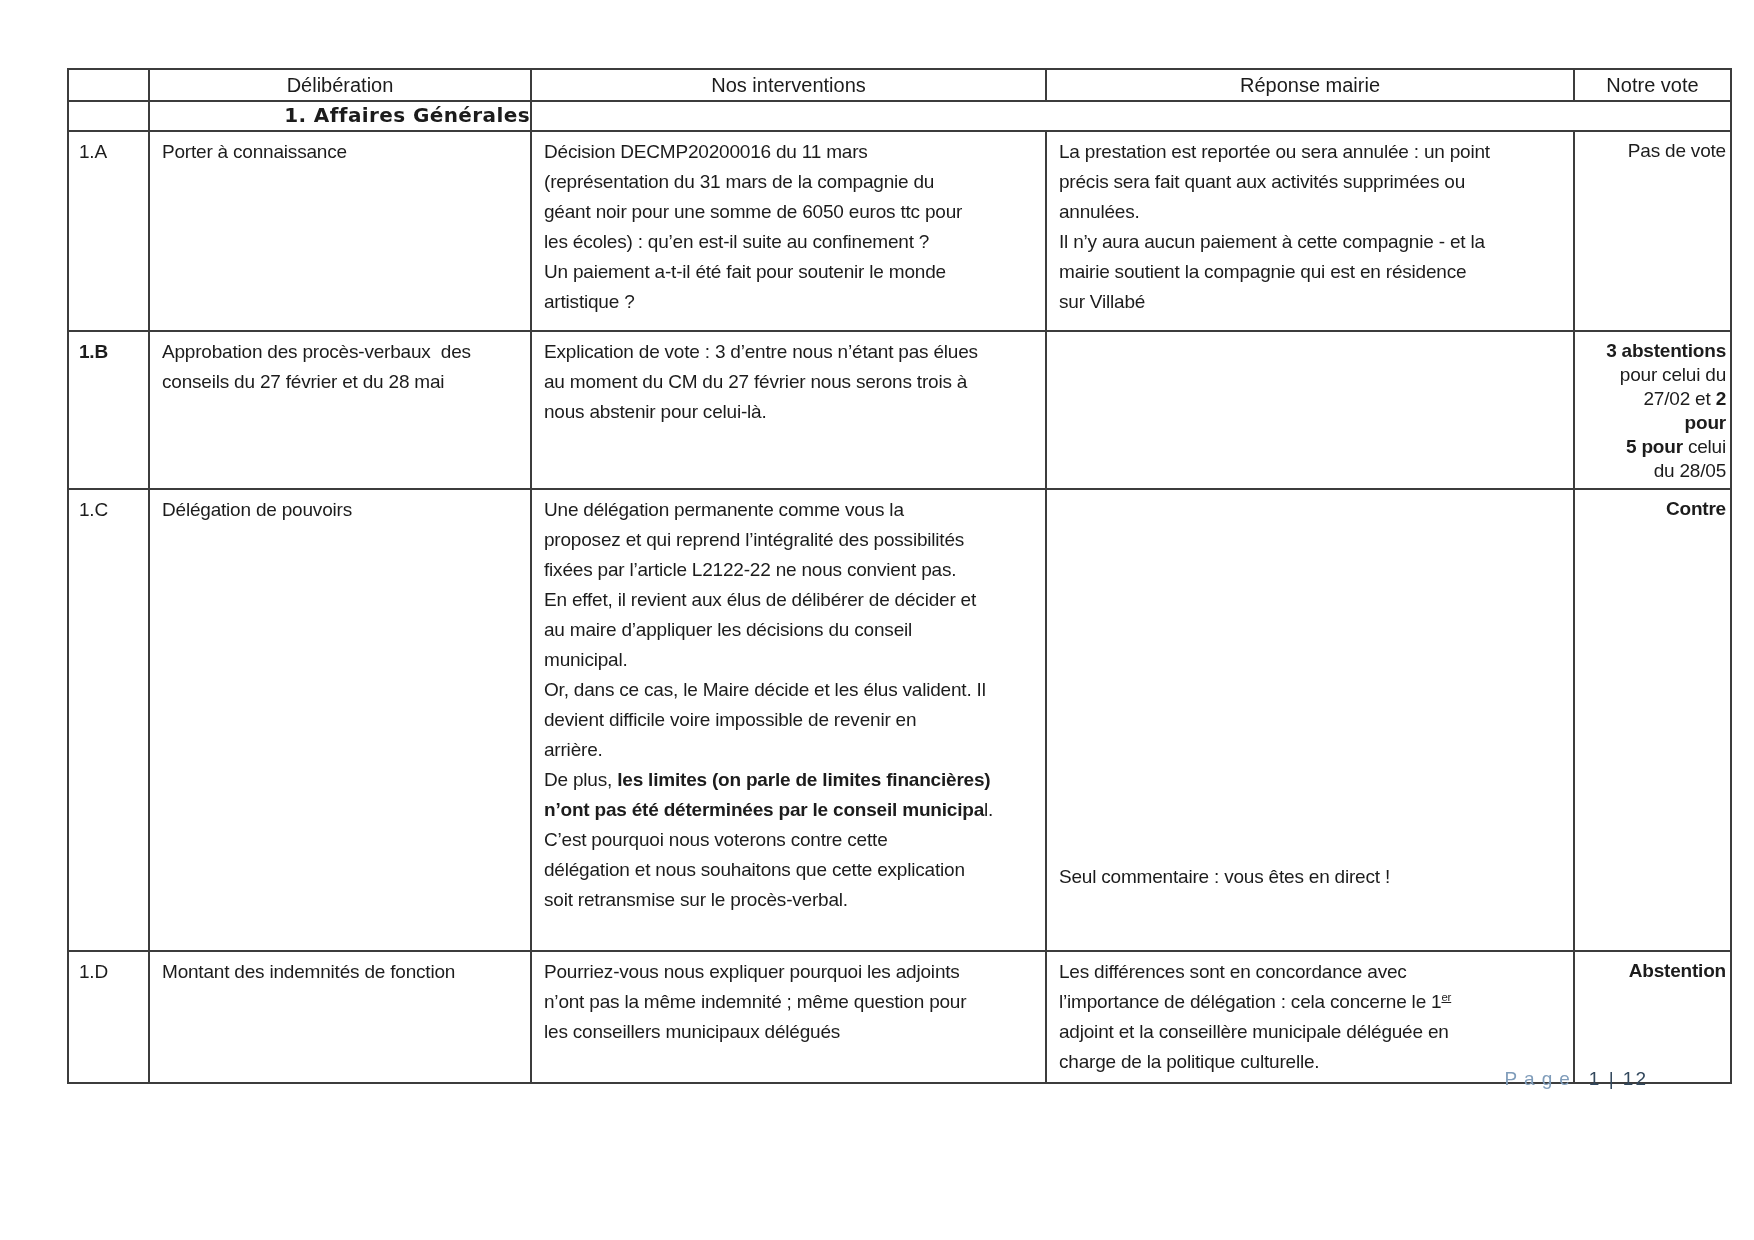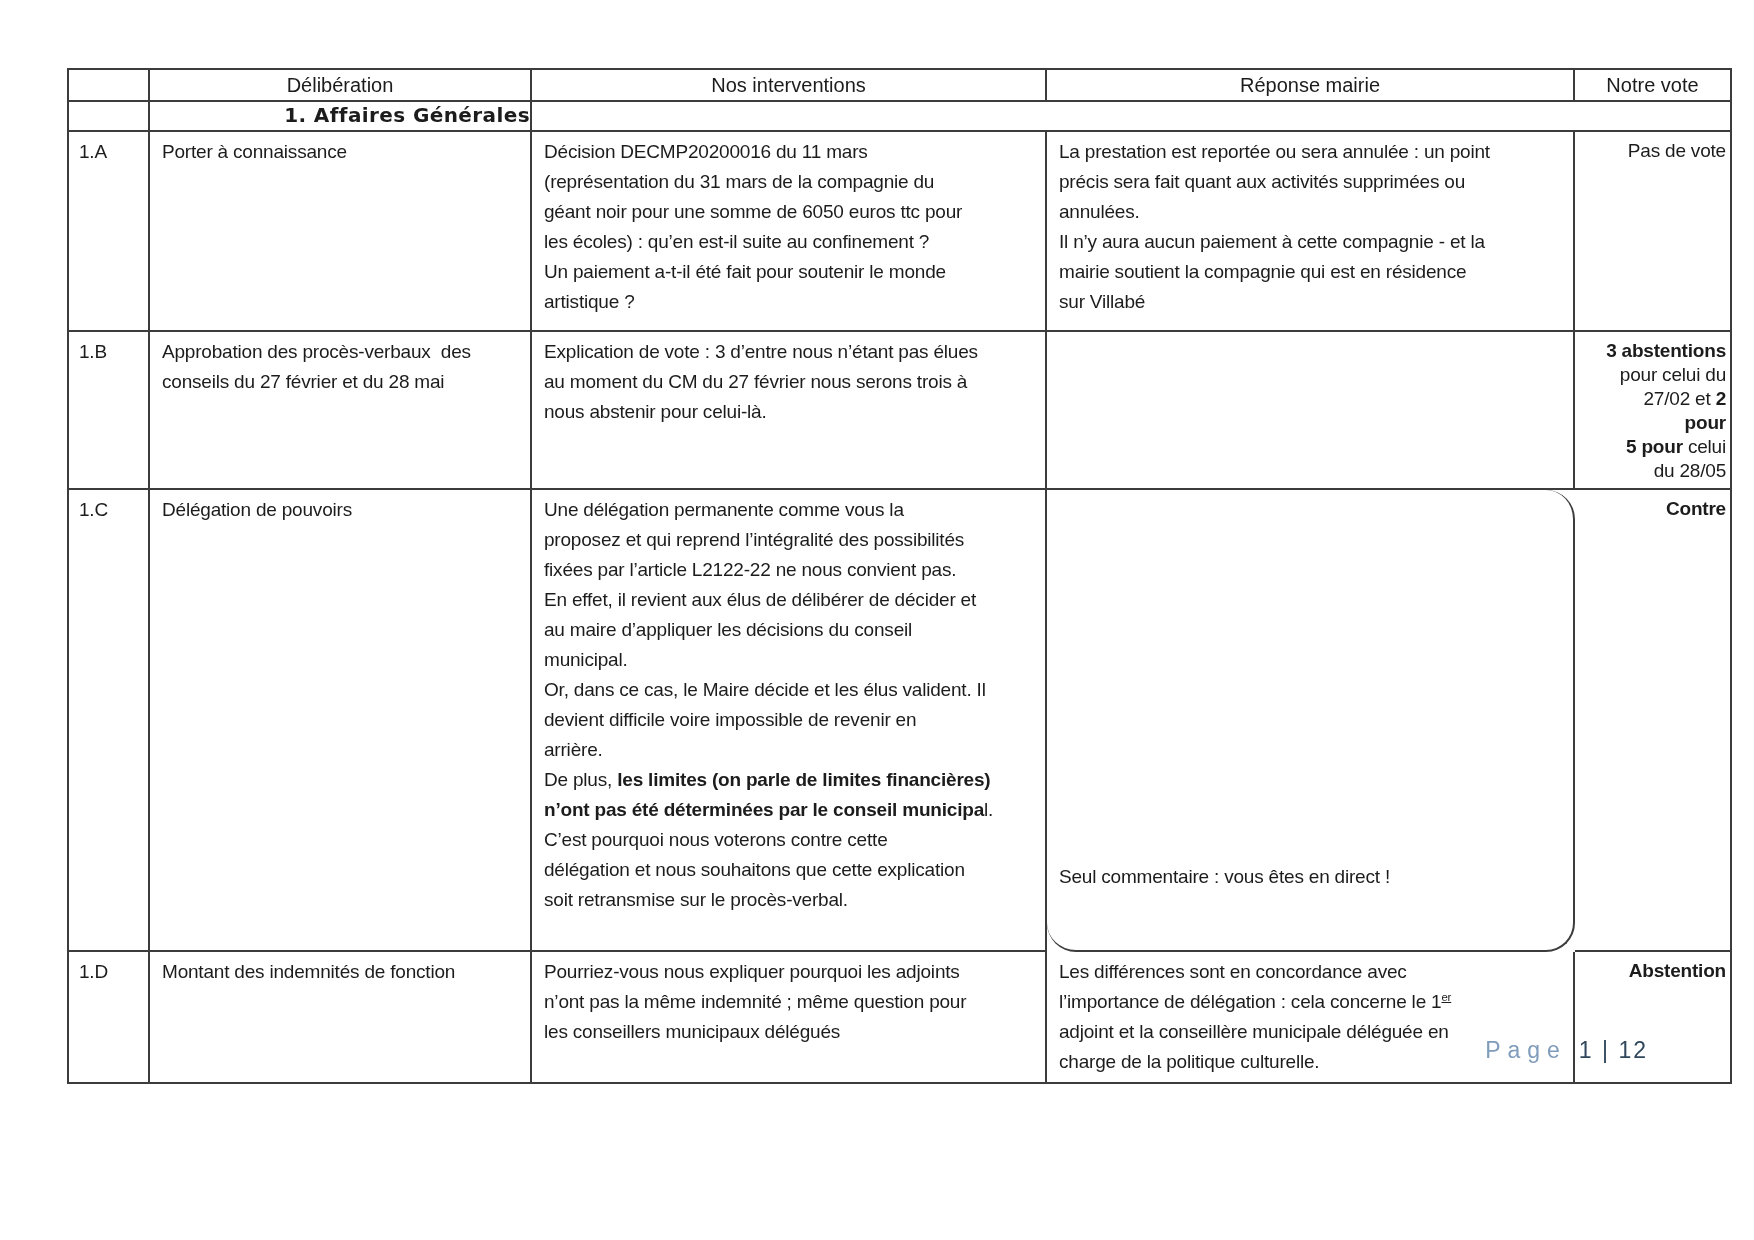--- a/index.html
+++ b/index.html
@@ -33,28 +33,28 @@
     font-family:"DejaVu Sans", sans-serif;
     letter-spacing:0.4px;
     padding:1px 0 2px;min-height:29px;line-height:25px;
   }
   .span3{grid-column:span 3;}
   .tline{white-space:pre;line-height:30px;letter-spacing:-0.2px;}
   .c-id{padding:5px 0 0 10px;line-height:27px;}
   .c-delib{padding:5px 0 5px 12px;}
   .c-interv{padding:5px 0 5px 12px;}
   .c-rep{padding:5px 0 5px 12px;display:flex;flex-direction:column;}
-  .c-rep.bottom{justify-content:flex-end;padding-bottom:58px;border-radius:29px;}
+  .c-rep.bottom{justify-content:flex-end;padding-bottom:58px;}
   .c-vote{padding:7px 4px 5px;text-align:right;}
   .c-vote .tline{line-height:24px;}
   .b{font-weight:bold;}
   sup{font-size:0.6em;vertical-align:super;line-height:0;text-decoration:underline;}
   .page-number{
-    position:absolute;top:1037px;right:106px;
-    font-size:23px;white-space:nowrap;
+    position:absolute;top:1068px;right:106px;
+    font-size:19px;white-space:nowrap;
   }
   .page-number .lbl{color:#7f9cba;letter-spacing:7px;margin-right:12px;}
   .page-number .val{color:#31475c;letter-spacing:2px;}
 </style>
 </head>
 <body>
 
 <div>
 
   <div class="doc-table" id="docTable">
@@ -85,21 +85,21 @@
         <div class="tline"><span>La prestation est reportée ou sera annulée : un point</span></div>
         <div class="tline"><span>précis sera fait quant aux activités supprimées ou</span></div>
         <div class="tline"><span>annulées.</span></div>
         <div class="tline"><span>Il n’y aura aucun paiement à cette compagnie - et la</span></div>
         <div class="tline"><span>mairie soutient la compagnie qui est en résidence</span></div>
         <div class="tline"><span>sur Villabé</span></div>
       </div>
       <div class="cell c-vote">
         <div class="tline"><span>Pas de vote</span></div>
       </div>
-      <div class="cell c-id" style="min-height: 156px;">
+      <div class="cell c-id" style="min-height: 156px; font-weight: bold;">
         <div class="tline"><span>1.B</span></div>
       </div>
       <div class="cell c-delib">
         <div class="tline"><span>Approbation des procès-verbaux  des</span></div>
         <div class="tline"><span>conseils du 27 février et du 28 mai</span></div>
       </div>
       <div class="cell c-interv">
         <div class="tline"><span>Explication de vote : 3 d’entre nous n’étant pas élues</span></div>
         <div class="tline"><span>au moment du CM du 27 février nous serons trois à</span></div>
         <div class="tline"><span>nous abstenir pour celui-là.</span></div>

